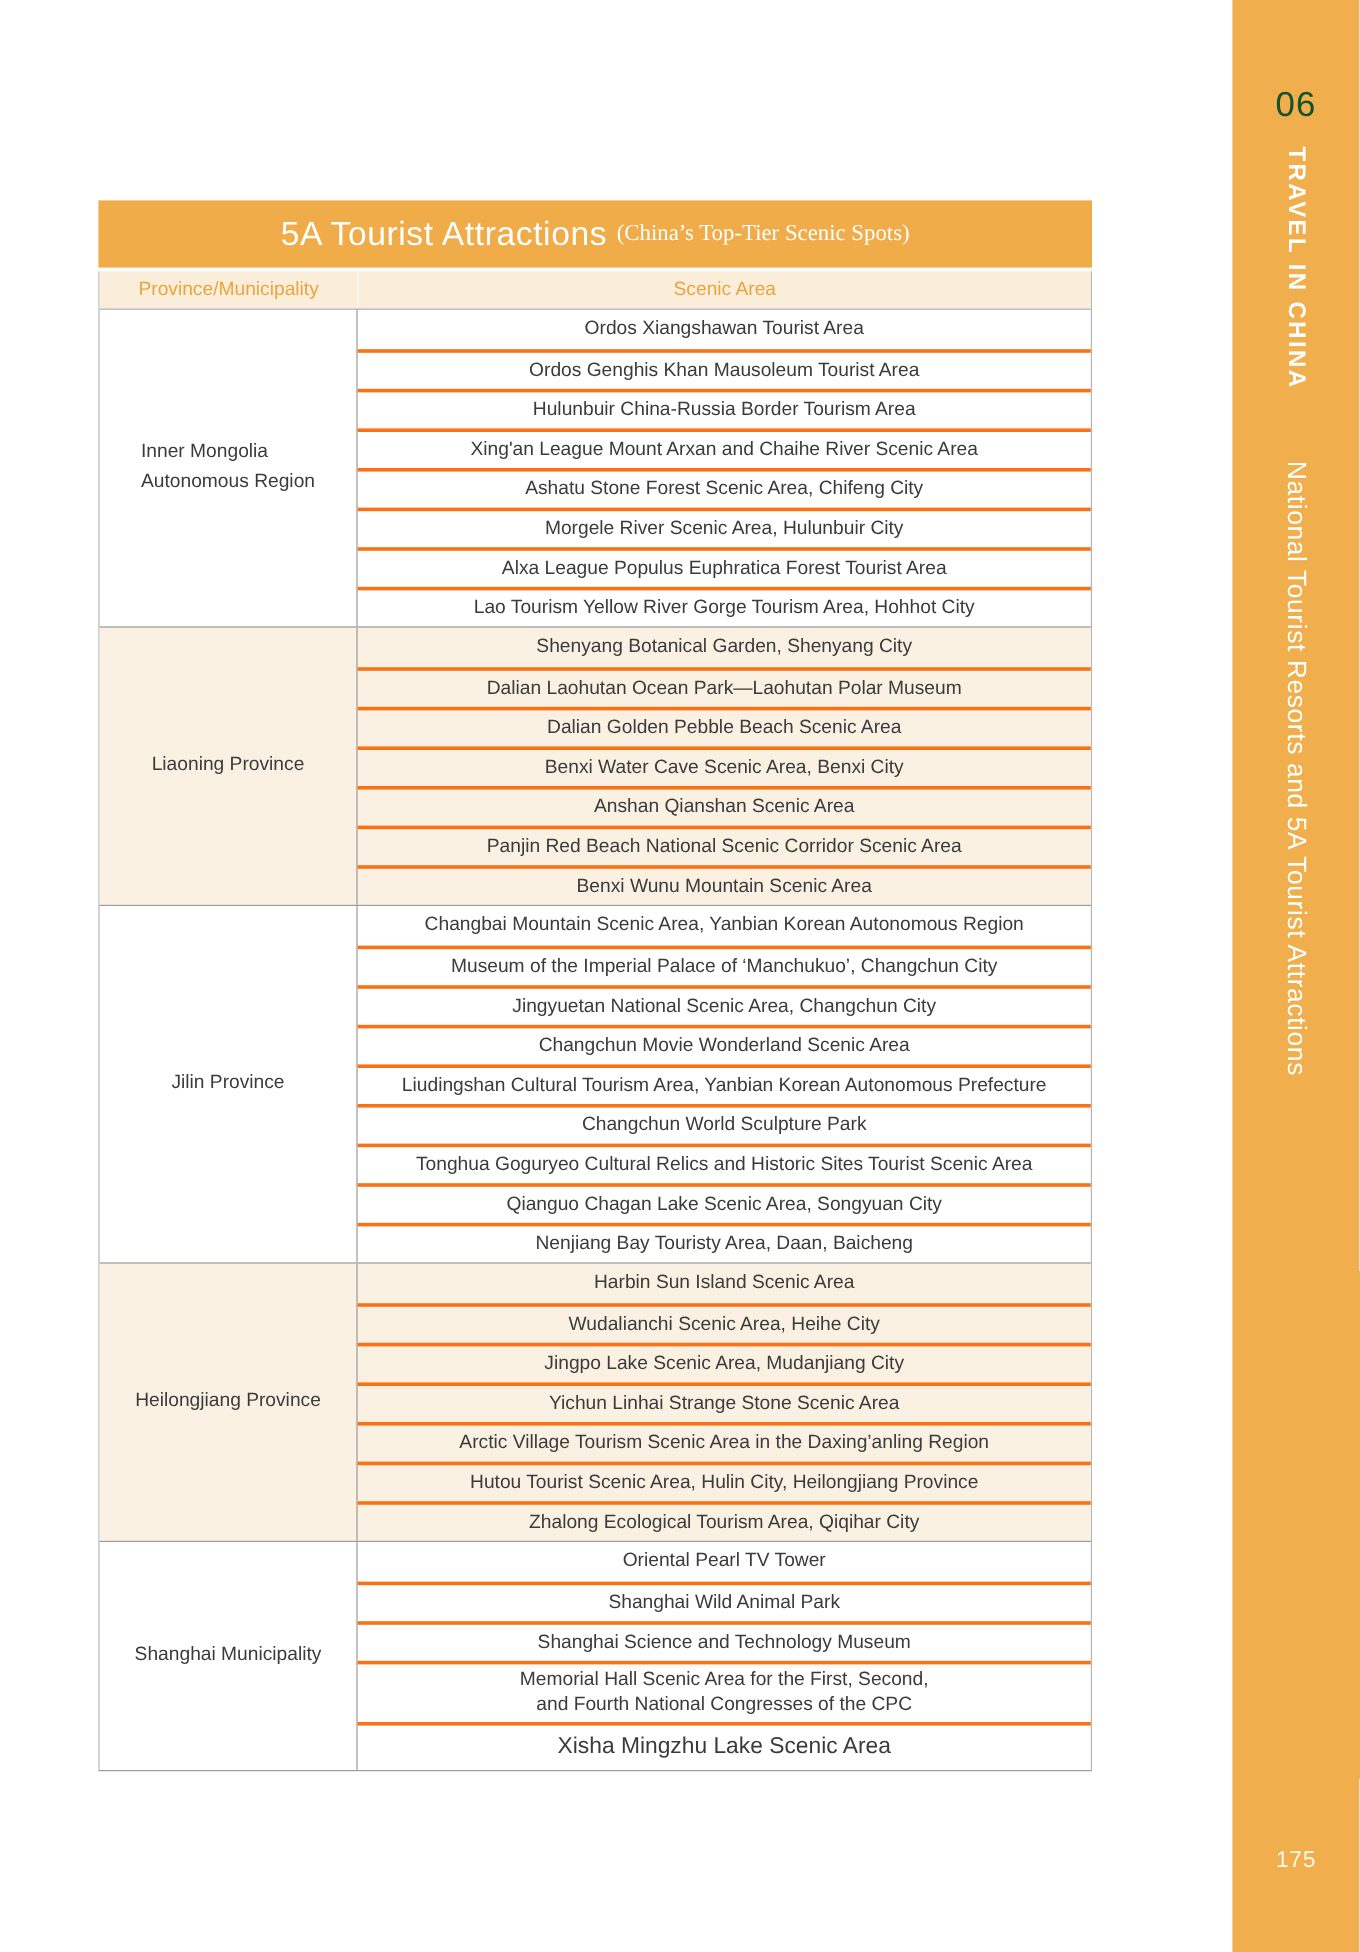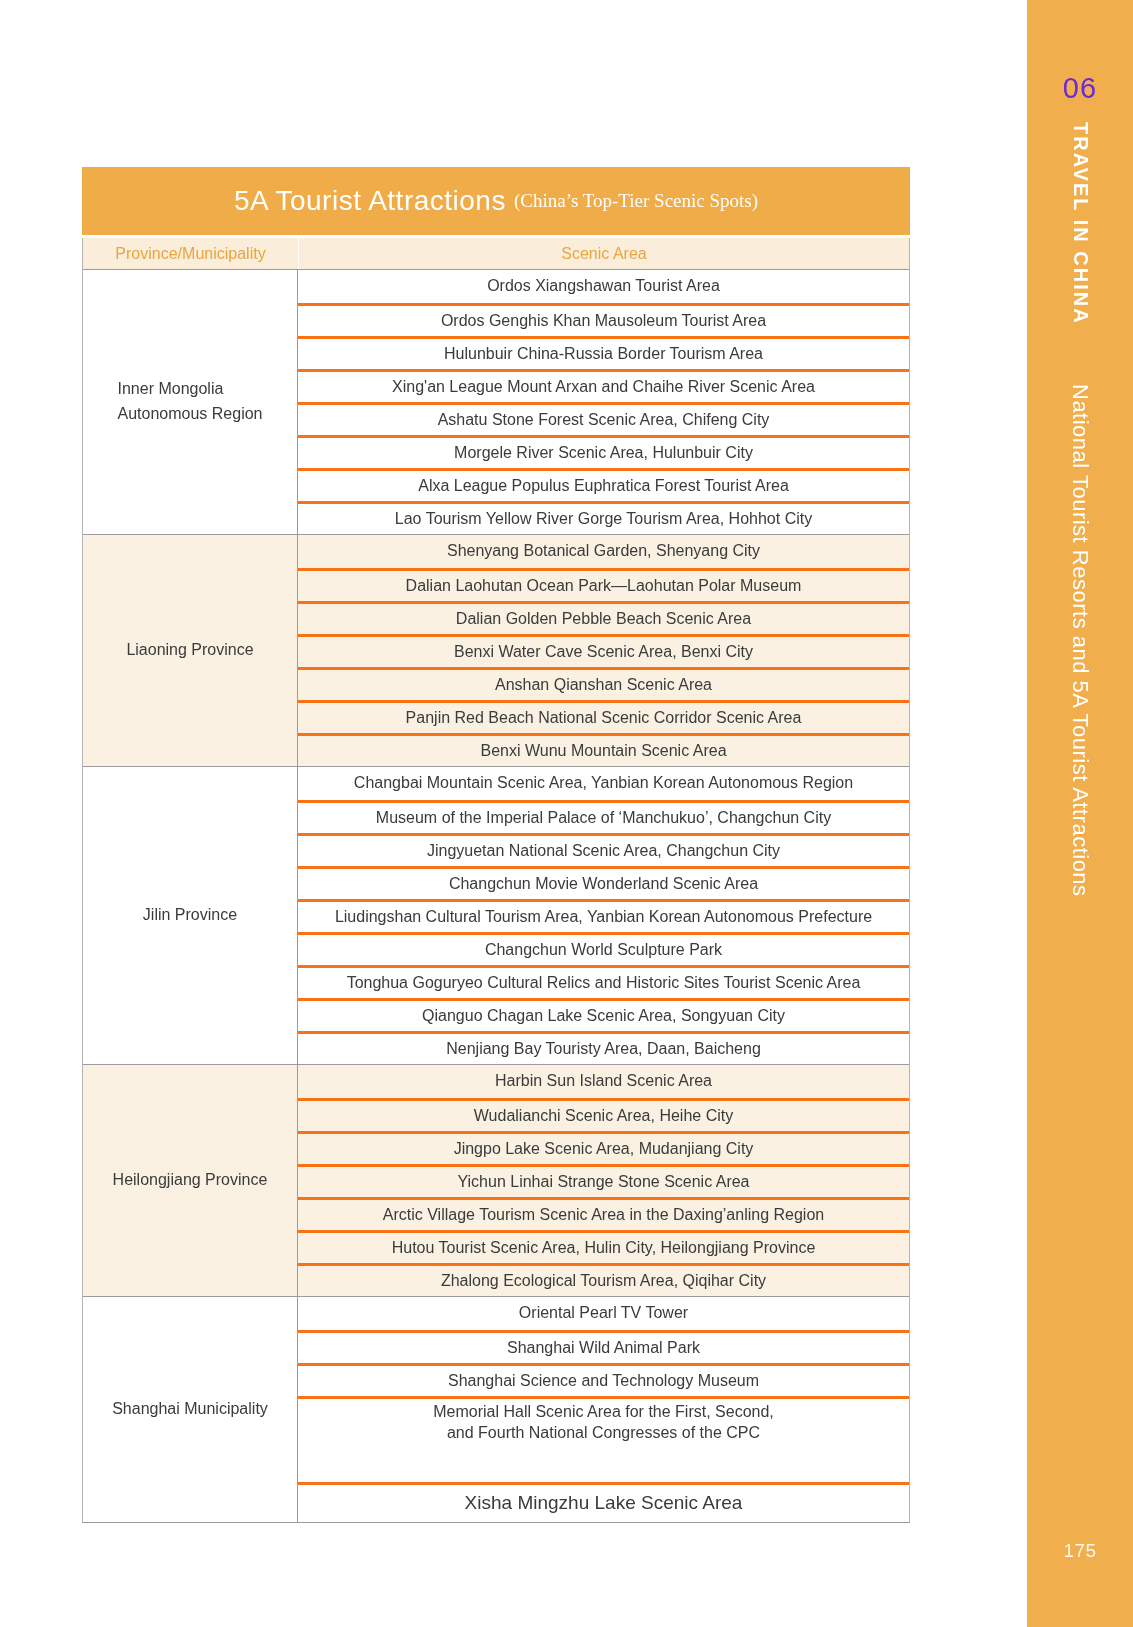--- a/index.html
+++ b/index.html
@@ -15,21 +15,21 @@
 
   
   .sidebar {
     position: absolute; top: 0; right: 0;
     width: 106px; height: 1627px;
     background: #F0AE4D;
   }
   .chapter-num {
     position: absolute; top: 72px; left: 0; width: 100%;
     text-align: center;
-    color: #6d28d9; font-size: 29px; font-weight: 400;
+    color: #14532d; font-size: 29px; font-weight: 400;
     letter-spacing: 1px;
   }
   .chapter-title {
     position: absolute; top: 122px; left: 50%;
     transform: translateX(-50%);
     writing-mode: vertical-rl;
     color: #ffffff; font-size: 20px; font-weight: 700;
     letter-spacing: 2px; white-space: nowrap;
   }
   .section-title {
@@ -44,21 +44,21 @@
     text-align: center;
     color: #fdf7ec; font-size: 19px; letter-spacing: 0.5px;
   }
 
   
   .attractions-table {
     position: absolute; left: 82px; top: 167px; width: 828px;
     color: #3B3B3B;
   }
   .title-bar {
-    height: 68px;
+    height: 56px;
     background: #F0AC48;
     display: flex; align-items: center; justify-content: center;
     gap: 8px;
     margin-bottom: 3px;
     color: #ffffff;
   }
   .title-main  { font-size: 28px; letter-spacing: 0.5px; }
   .title-sub   { font-size: 19px; font-family: Liberation Serif, serif; }
 
   .subheader {
@@ -98,21 +98,21 @@
     flex: 1 1 auto;
     min-height: 33px;
     display: flex; align-items: center; justify-content: center;
     text-align: center;
     font-size: 16px; line-height: 1.3;
     white-space: pre-line;
     padding: 3px 10px;
   }
   .scenic-row + .scenic-row { border-top: 3px solid #f97316; }
   
-  .group-row:last-child .scenic-row:last-child { font-size: 19px; min-height: 40px; margin-top: 35px; }
+  .group-row:last-child .scenic-row:last-child { font-size: 19px; min-height: 40px; }
 </style>
 </head>
 <body>
 
 <div class="page">
 
   <div class="attractions-table">
     <div class="title-bar">
       <span class="title-main">5A Tourist Attractions</span>
       <span class="title-sub">(China’s Top-Tier Scenic Spots)</span>

